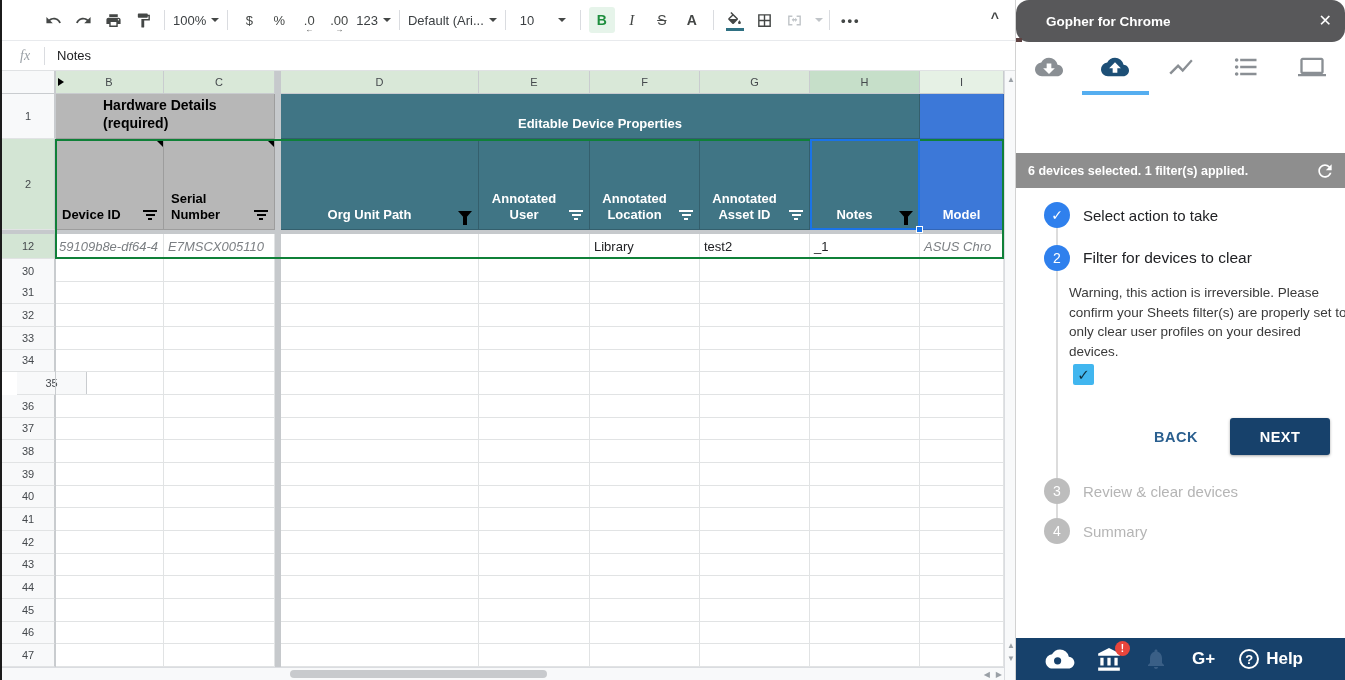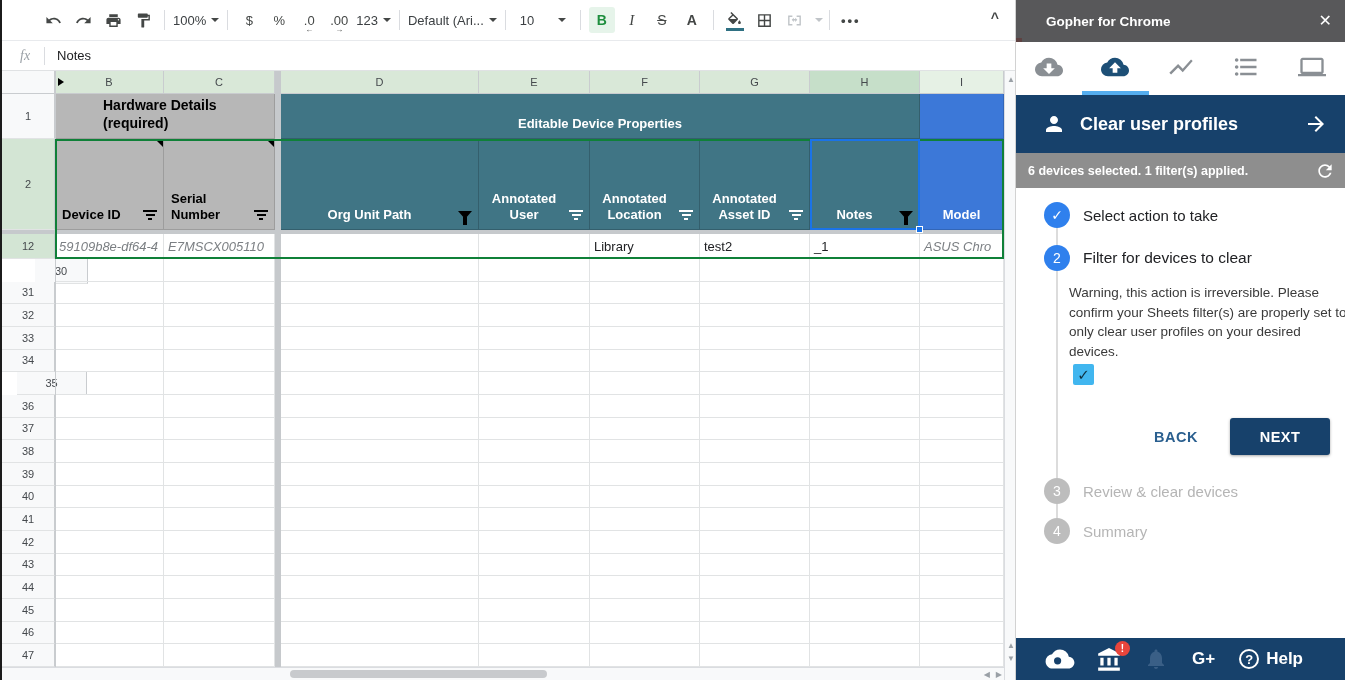--- a/index.html
+++ b/index.html
@@ -53,21 +53,21 @@
   .flt-funnel { position:absolute; right:6px; bottom:10px; width:0; height:0; border-left:7px solid transparent; border-right:7px solid transparent; border-top:8px solid #000; }
   .flt-funnel::after { content:''; position:absolute; left:-2px; top:-2px; width:4px; height:8px; background:#000; }
   .note-corner { position:absolute; top:0; right:0; width:0; height:0; border-left:8px solid transparent; border-top:8px solid #000; }
   .dd-arrow { width:0; height:0; border-left:4px solid transparent; border-right:4px solid transparent; border-top:5px solid #5f6368; position:absolute; right:12px; top:10px; }
   .scroll-strip { background:#f8f9fa; }
   .scroll-arrow { color:#9aa0a6; font-size:8px; text-align:center; line-height:10px; }
   .hthumb { background:#c8cacd; border-radius:4px; }
 
   
   .sidebar { width:330px; height:680px; position:relative; background:#fff; border-left:1px solid #d2d2d2; flex:none; }
-  .sb-title { position:absolute; top:0; left:0; right:0; height:42px; background:#58585a; display:flex; align-items:center; }
+  .sb-title { position:absolute; top:0; left:0; right:0; height:42px; background:#58585a; display:flex; align-items:center;border-radius:13px; }
   .sb-title-text { color:#fff; font-weight:bold; font-size:13.5px; margin-left:30px; }
   .sb-close { position:absolute; right:13px; top:11px; color:#fff; font-size:16px; font-weight:bold; }
   .sb-scrollthumb { position:absolute; left:0; top:38px; width:6px; height:20px; background:#5e4242; }
   .sb-tabs { position:absolute; top:42px; left:0; right:0; height:53px; background:#fff; display:flex; align-items:center; justify-content:space-between; padding:0 19px; }
   .sb-tab svg { width:28px; height:28px; fill:#8a8f94; }
   .sb-tab.active svg { fill:#1d4f76; }
   .sb-tab-underline { position:absolute; left:66px; width:67px; height:4px; bottom:0; background:#55aef0; }
   .sb-action { position:absolute; top:95px; left:0; right:0; height:58px; background:#17416b; display:flex; align-items:center; }
   .sb-action svg { width:24px; height:24px; fill:#fff; }
   .sb-action .person { margin-left:26px; }
@@ -279,21 +279,21 @@
         <div class="abs" style="left: 917px; top: 163px; width: 1px; height: 433px; background: rgb(225, 227, 228);"></div>
         <div class="abs" style="left: 1001px; top: 163px; width: 1px; height: 433px; background: rgb(225, 227, 228);"></div>
         <div class="abs rowhdr sel" style="left: 0px; top: 163px; width: 53px; height: 25px;">12</div>
         <div class="abs cell readonly" style="left: 53px; top: 163px; width: 109px; height: 25px;">59109b8e-df64-4</div>
         <div class="abs cell readonly" style="left: 162px; top: 163px; width: 111px; height: 25px;">E7MSCX005110</div>
         <div class="abs cell" style="left: 477px; top: 163px; width: 111px; height: 25px;"></div>
         <div class="abs cell" style="left: 588px; top: 163px; width: 110px; height: 25px;">Library</div>
         <div class="abs cell" style="left: 698px; top: 163px; width: 110px; height: 25px;">test2</div>
         <div class="abs cell" style="left: 808px; top: 163px; width: 110px; height: 25px;">_1</div>
         <div class="abs cell readonly" style="left: 918px; top: 163px; width: 84px; height: 25px;">ASUS Chro</div>
-        <div class="abs rowhdr" style="left: 0px; top: 188px; width: 53px; height: 25px; margin-left: 33px;">30</div>
+        <div class="abs rowhdr" style="left: 0px; top: 188px; width: 53px; height: 25px;">30</div>
         <div class="abs" style="left: 53px; top: 188px; width: 949px; height: 22.6667px; border-bottom: 1px solid rgb(225, 227, 228);"></div>
         <div class="abs rowhdr" style="left: 0px; top: 210.667px; width: 53px; height: 22.6667px;">31</div>
         <div class="abs" style="left: 53px; top: 210.667px; width: 949px; height: 22.6667px; border-bottom: 1px solid rgb(225, 227, 228);"></div>
         <div class="abs rowhdr" style="left: 0px; top: 233.333px; width: 53px; height: 22.6667px;">32</div>
         <div class="abs" style="left: 53px; top: 233.333px; width: 949px; height: 22.6667px; border-bottom: 1px solid rgb(225, 227, 228);"></div>
         <div class="abs rowhdr" style="left: 0px; top: 256px; width: 53px; height: 22.6667px;">33</div>
         <div class="abs" style="left: 53px; top: 256px; width: 949px; height: 22.6667px; border-bottom: 1px solid rgb(225, 227, 228);"></div>
         <div class="abs rowhdr" style="left: 0px; top: 278.667px; width: 53px; height: 22.6667px;">34</div>
         <div class="abs" style="left: 53px; top: 278.667px; width: 949px; height: 22.6667px; border-bottom: 1px solid rgb(225, 227, 228);"></div>
         <div class="abs rowhdr" style="left: 15px; top: 301.333px; width: 70px; height: 22.6667px;">35</div>
@@ -357,29 +357,20 @@
           </svg></span>
       <span class="sb-tab"><svg viewBox="0 0 24 24">
             <path d="M4 10.5c-.83 0-1.5.67-1.5 1.5s.67 1.5 1.5 1.5 1.5-.67 1.5-1.5-.67-1.5-1.5-1.5zm0-6c-.83 0-1.5.67-1.5 1.5S3.17 7.5 4 7.5 5.5 6.83 5.5 6 4.83 4.5 4 4.5zm0 12c-.83 0-1.5.67-1.5 1.5s.67 1.5 1.5 1.5 1.5-.67 1.5-1.5-.67-1.5-1.5-1.5zM7 19h14v-2H7v2zm0-6h14v-2H7v2zm0-8v2h14V5H7z"></path>
           </svg></span>
       <span class="sb-tab"><svg viewBox="0 0 24 24">
             <path d="M20 18c1.1 0 2-.9 2-2V6c0-1.1-.9-2-2-2H4c-1.1 0-2 .9-2 2v10c0 1.1.9 2 2 2H0v2h24v-2h-4zM4 6h16v10H4V6z"></path>
           </svg></span>
       <span class="sb-tab-underline"></span>
     </div>
 
-    <div class="sb-action">
-      <svg class="person" viewBox="0 0 24 24">
-          <path d="M12 12c2.21 0 4-1.79 4-4s-1.79-4-4-4-4 1.79-4 4 1.79 4 4 4zm0 2c-2.67 0-8 1.34-8 4v2h16v-2c0-2.66-5.33-4-8-4z"></path>
-        </svg>
-      <span class="sb-action-label">Clear user profiles</span>
-      <svg class="arrow" viewBox="0 0 24 24">
-          <path d="M12 4l-1.41 1.41L16.17 11H4v2h12.17l-5.58 5.59L12 20l8-8-8-8z"></path>
-        </svg>
-    </div>
 
     <div class="sb-status">
       <span class="sb-status-text">6 devices selected.  1 filter(s) applied.</span>
       <svg viewBox="0 0 24 24">
           <path d="M17.65 6.35C16.2 4.9 14.21 4 12 4c-4.42 0-7.99 3.58-7.99 8s3.57 8 7.99 8c3.73 0 6.84-2.55 7.73-6h-2.08c-.82 2.33-3.04 4-5.65 4-3.31 0-6-2.69-6-6s2.69-6 6-6c1.66 0 3.14.69 4.22 1.78L13 11h7V4l-2.35 2.35z"></path>
         </svg>
     </div>
 
     <div class="sb-connector"></div>
 

